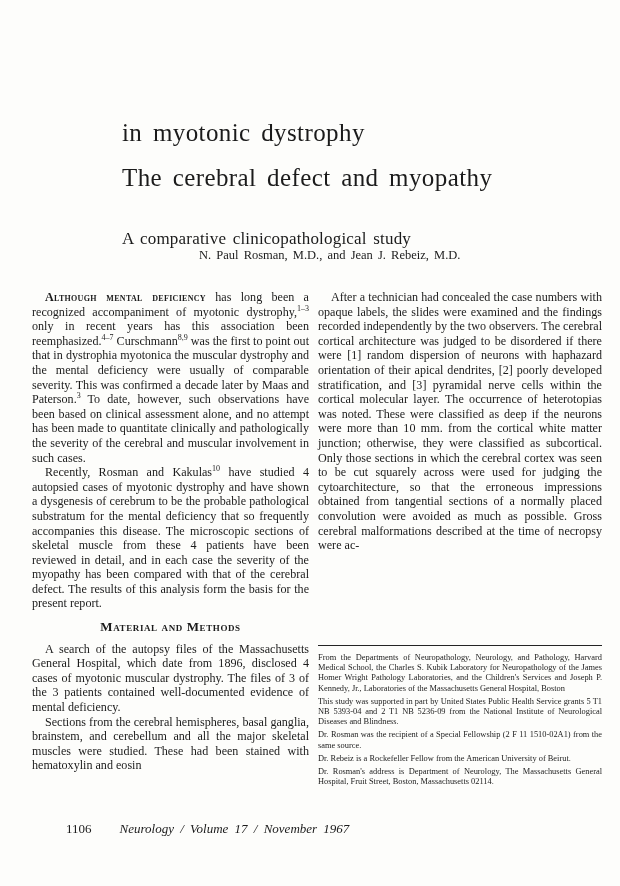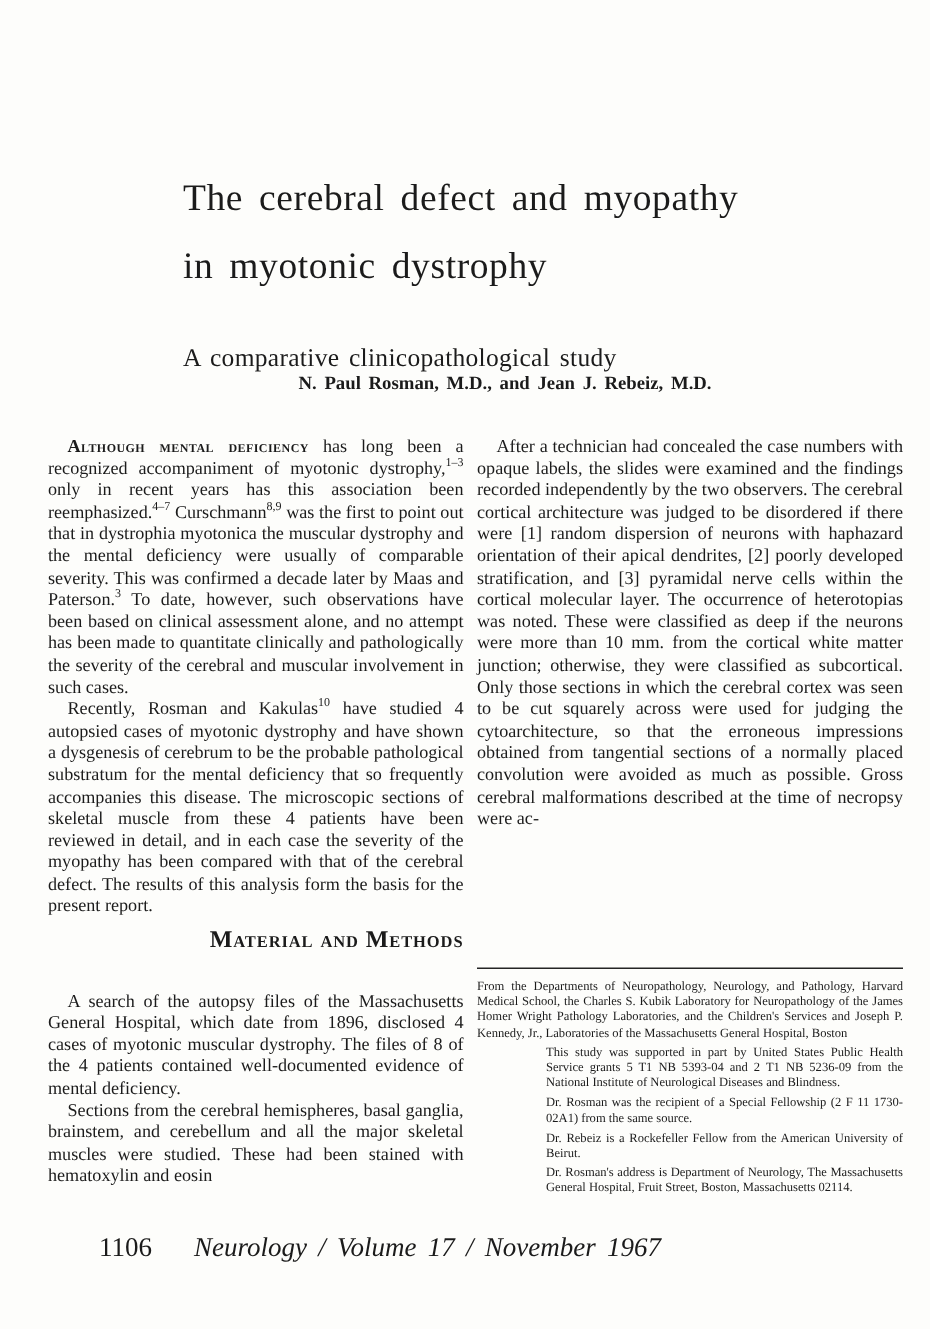--- a/index.html
+++ b/index.html
@@ -23,86 +23,86 @@
     font-size:25px;font-weight:400;line-height:45px;
     letter-spacing:0.4px;word-spacing:4px;
   }
   .title span{display:block;}
   .subtitle{
     margin-top:29px;font-size:17px;font-weight:400;
     letter-spacing:0.2px;word-spacing:2px;
   }
   .authors{
     position:absolute;left:199px;top:248px;
-    font-size:12.5px;font-weight:700;word-spacing:2px;
+    font-size:12.5px;font-weight:400;word-spacing:2px;
     white-space:nowrap;
   }
   
   .col{position:absolute;top:290px;font-size:12.1px;line-height:14.6px;text-align:justify;}
   .col-left{left:32px;width:277px;}
   .col-right{left:318px;width:284px;}
   .body-para{hyphens:auto;-webkit-hyphens:auto;}
   .body-para.indent{text-indent:13px;}
   .smallcaps{font-variant:small-caps;letter-spacing:0.3px;font-weight:bold;}
   sup{font-size:8px;line-height:0;vertical-align:super;}
   .section-heading{
-    font-variant:small-caps;font-size:16px;letter-spacing:0.6px;
-    margin-top:9px;margin-bottom:25px;text-align:right;
+    font-variant:small-caps;font-size:13px;letter-spacing:0.6px;
+    margin-top:9px;margin-bottom:7px;text-align:center;
   }
   
   .footnote-block{
     position:absolute;left:318px;top:645px;width:284px;
     font-size:8.4px;line-height:10.2px;text-align:justify;
   }
   .footnote-rule{border:none;border-top:1.5px solid #242424;margin-bottom:7px;}
   .footnote{hyphens:auto;-webkit-hyphens:auto;}
-  .footnote + .footnote{margin-top:3px;margin-left:46px;}
+  .footnote + .footnote{margin-top:3px;}
   
   .page-footer{
     position:absolute;left:66px;top:821px;width:520px;
-    font-size:18px;
+    font-size:13px;
   }
   .journal-ref{font-style:italic;margin-left:28px;word-spacing:3px;}
 </style>
 </head>
 <body>
 
 <div class="page">
 
   <header class="title-block">
     <h1 class="title">
+        <span>in myotonic dystrophy</span>
         <span>The cerebral defect and myopathy</span>
-        <span>in myotonic dystrophy</span>
       </h1>
     <div class="subtitle">A comparative clinicopathological study</div>
   </header>
 
   <div class="authors">N. Paul Rosman, M.D., and Jean J. Rebeiz, M.D.</div>
 
   <section class="col col-left">
     <p class="body-para indent"><span class="smallcaps">Although mental deficiency</span><span> has long been a recognized accompaniment of myotonic dystrophy,</span><sup>1–3</sup><span> only in recent years has this association been reemphasized.</span><sup>4–7</sup><span> Curschmann</span><sup>8,9</sup><span> was the first to point out that in dystrophia myotonica the muscular dystrophy and the mental deficiency were usually of comparable severity. This was confirmed a decade later by Maas and Paterson.</span><sup>3</sup><span> To date, however, such observations have been based on clinical assessment alone, and no attempt has been made to quantitate clinically and pathologically the severity of the cerebral and muscular involvement in such cases.</span></p>
 
     <p class="body-para indent"><span>Recently, Rosman and Kakulas</span><sup>10</sup><span> have studied 4 autopsied cases of myotonic dystrophy and have shown a dysgenesis of cerebrum to be the probable pathological substratum for the mental deficiency that so frequently accompanies this disease. The microscopic sections of skeletal muscle from these 4 patients have been reviewed in detail, and in each case the severity of the myopathy has been compared with that of the cerebral defect. The results of this analysis form the basis for the present report.</span></p>
 
     <h2 class="section-heading">Material and Methods</h2>
 
-    <p class="body-para indent">A search of the autopsy files of the Massachusetts General Hospital, which date from 1896, disclosed 4 cases of myotonic muscular dystrophy. The files of 8 of the 4 patients contained well-documented evidence of mental deficiency.</p>
+    <p class="body-para indent">A search of the autopsy files of the Massachusetts General Hospital, which date from 1896, disclosed 4 cases of myotonic muscular dystrophy. The files of 3 of the 3 patients contained well-documented evidence of mental deficiency.</p>
 
     <p class="body-para indent">Sections from the cerebral hemispheres, basal ganglia, brainstem, and cerebellum and all the major skeletal muscles were studied. These had been stained with hematoxylin and eosin</p>
   </section>
 
   <section class="col col-right">
     <p class="body-para indent">After a technician had concealed the case numbers with opaque labels, the slides were examined and the findings recorded independently by the two observers. The cerebral cortical architecture was judged to be disordered if there were [1] random dispersion of neurons with haphazard orientation of their apical dendrites, [2] poorly developed stratification, and [3] pyramidal nerve cells within the cortical molecular layer. The occurrence of heterotopias was noted. These were classified as deep if the neurons were more than 10 mm. from the cortical white matter junction; otherwise, they were classified as subcortical. Only those sections in which the cerebral cortex was seen to be cut squarely across were used for judging the cytoarchitecture, so that the erroneous impressions obtained from tangential sections of a normally placed convolution were avoided as much as possible. Gross cerebral malformations described at the time of necropsy were ac-</p>
   </section>
 
   <section class="footnote-block">
     <hr class="footnote-rule">
     <p class="footnote">From the Departments of Neuropathology, Neurology, and Pathology, Harvard Medical School, the Charles S. Kubik Laboratory for Neuropathology of the James Homer Wright Pathology Laboratories, and the Children's Services and Joseph P. Kennedy, Jr., Laboratories of the Massachusetts General Hospital, Boston</p>
     <p class="footnote">This study was supported in part by United States Public Health Service grants 5 T1 NB 5393-04 and 2 T1 NB 5236-09 from the National Institute of Neurological Diseases and Blindness.</p>
-    <p class="footnote">Dr. Rosman was the recipient of a Special Fellowship (2 F 11 1730-02A1) from the same source.</p>
+    <p class="footnote">Dr. Rosman was the recipient of a Special Fellowship (2 F 11 1510-02A1) from the same source.</p>
     <p class="footnote">Dr. Rebeiz is a Rockefeller Fellow from the American University of Beirut.</p>
     <p class="footnote">Dr. Rosman's address is Department of Neurology, The Massachusetts General Hospital, Fruit Street, Boston, Massachusetts 02114.</p>
   </section>
 
   <footer class="page-footer">
     <span>1106</span><span class="journal-ref">Neurology / Volume 17 / November 1967</span>
   </footer>
 
 </div>
 

